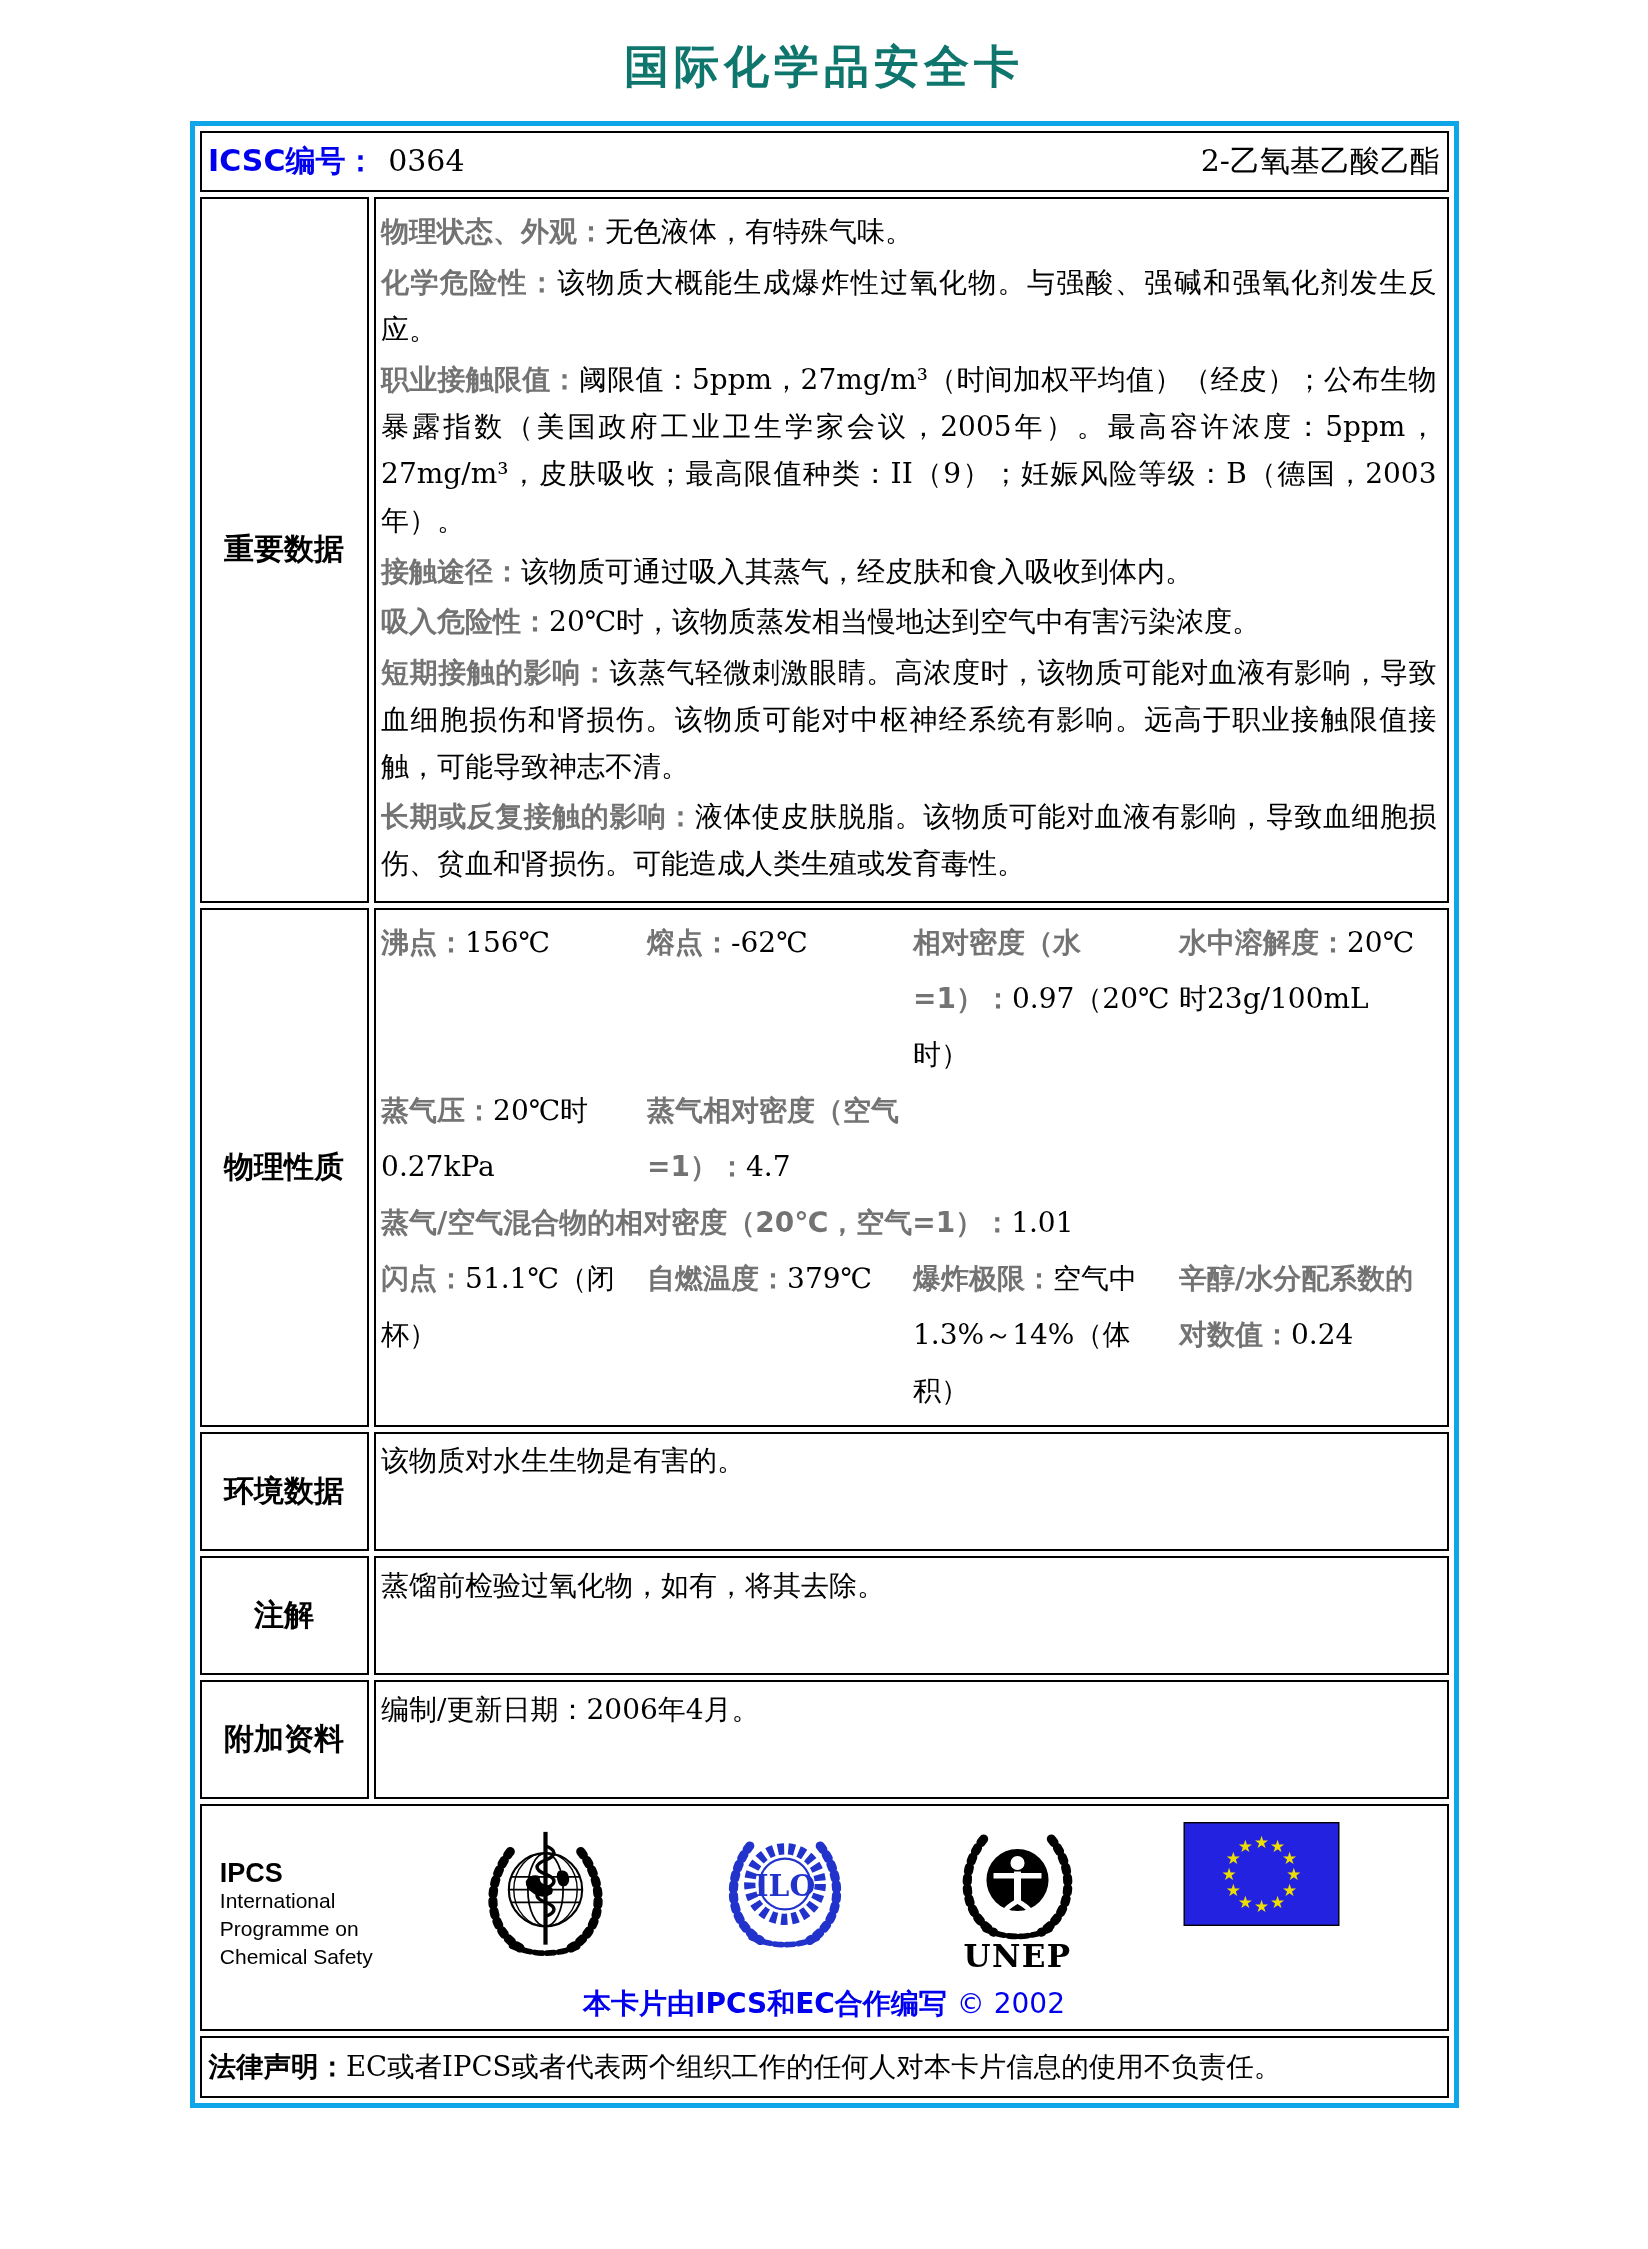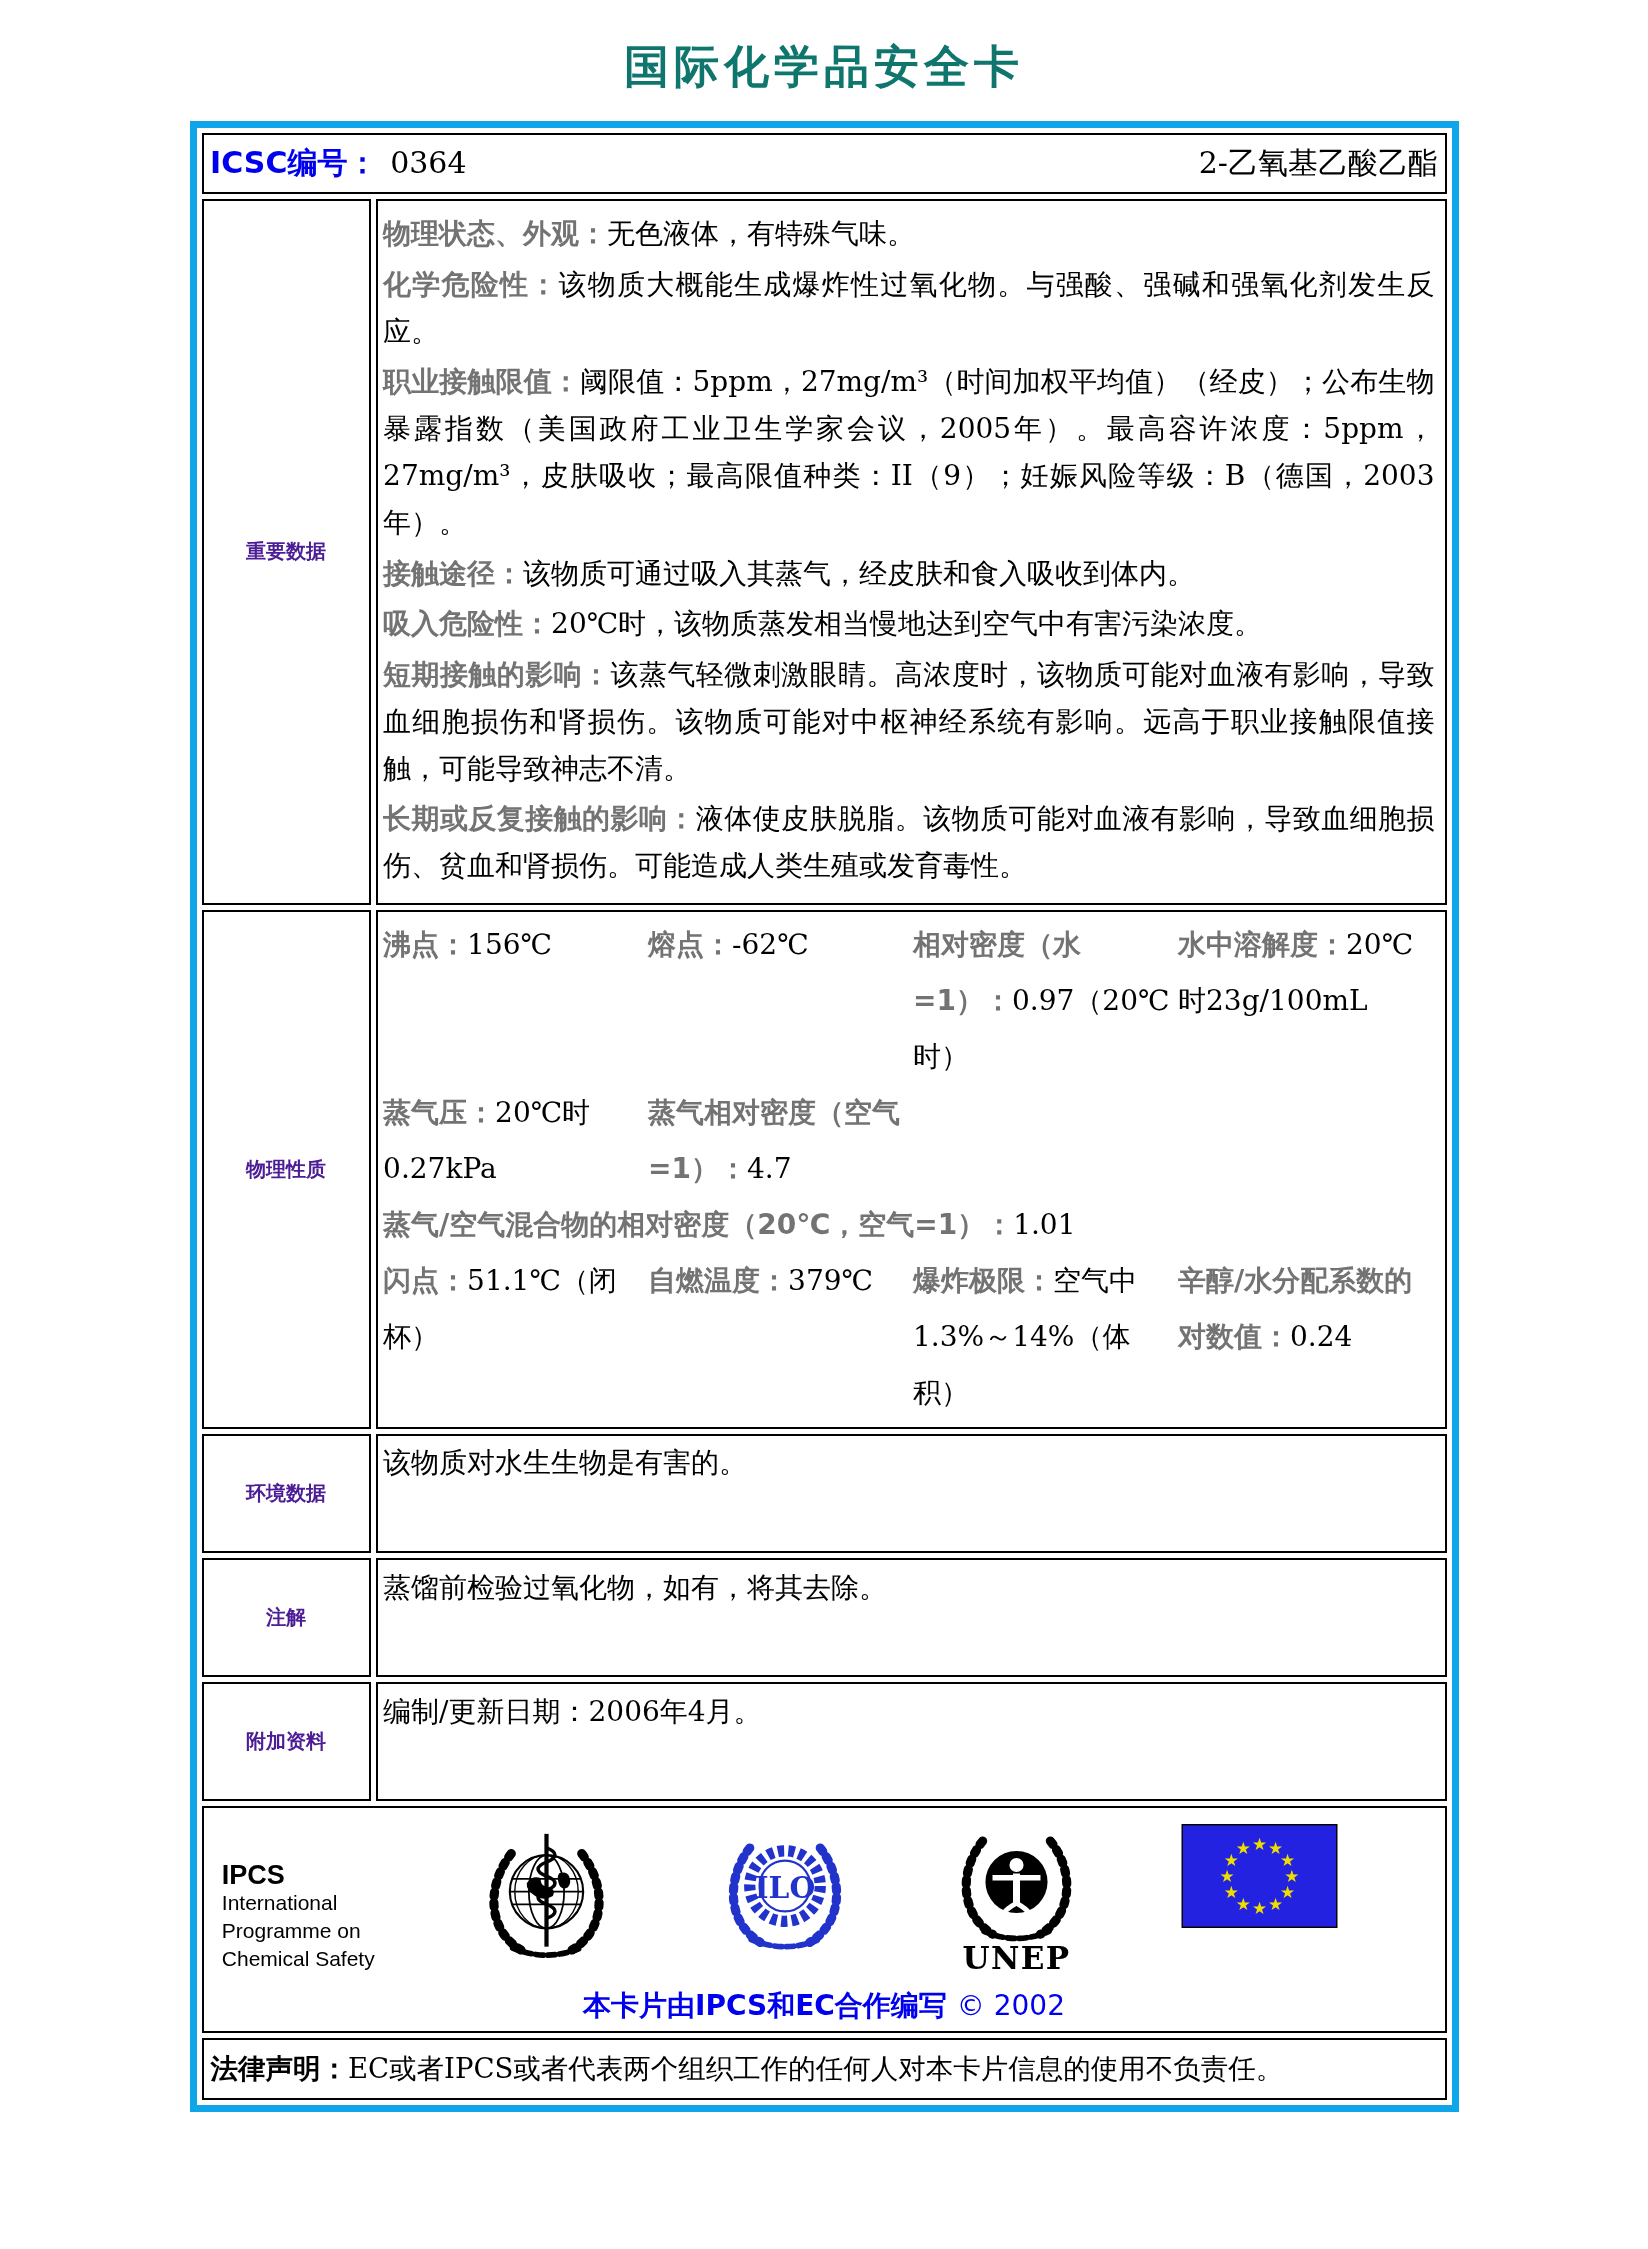--- a/index.html
+++ b/index.html
@@ -13,21 +13,21 @@
     text-align:center;
     color:#0f766e;
     font-family:"DejaVu Sans","Liberation Sans",sans-serif;
     font-weight:bold;
     font-size:45px;
     letter-spacing:5px;
   }
   table.card{
     width:1269px;
     margin:24px auto 0;
-    border:7px solid #0ea5e9;
+    border:5px solid #0ea5e9;
     border-collapse:separate;
     border-spacing:5px;
     background:#fff;
     table-layout:fixed;
   }
   td{border:2.1px solid #000;background:#fff;}
   col.label-col{width:169px;}
   
   .header-flex{
     display:flex;justify-content:space-between;align-items:center;
@@ -35,21 +35,21 @@
   }
   .icsc-label{
     color:#0000ee;font-weight:bold;
     font-family:"DejaVu Sans","Liberation Sans",sans-serif;
   }
   .icsc-number{margin-left:12.7px;}
   .chem-name{text-align:right;}
   
   td.label-cell{
     text-align:center;vertical-align:middle;
-    color:#4c1d95;font-weight:bold;font-size:20px;
+    color:#000000;font-weight:bold;font-size:30px;
     font-family:"DejaVu Sans","Liberation Sans",sans-serif;
   }
   td.content-cell{vertical-align:top;padding:5.6px 10px 5.6px 5.6px;font-size:28px;}
   .entry{margin:3.5px 0;line-height:47px;text-align:justify;}
   .lbl{
     color:#737373;font-weight:bold;
     font-family:"DejaVu Sans","Liberation Sans",sans-serif;
   }
   .cell-important{min-height:687px;}
   .props-grid{

